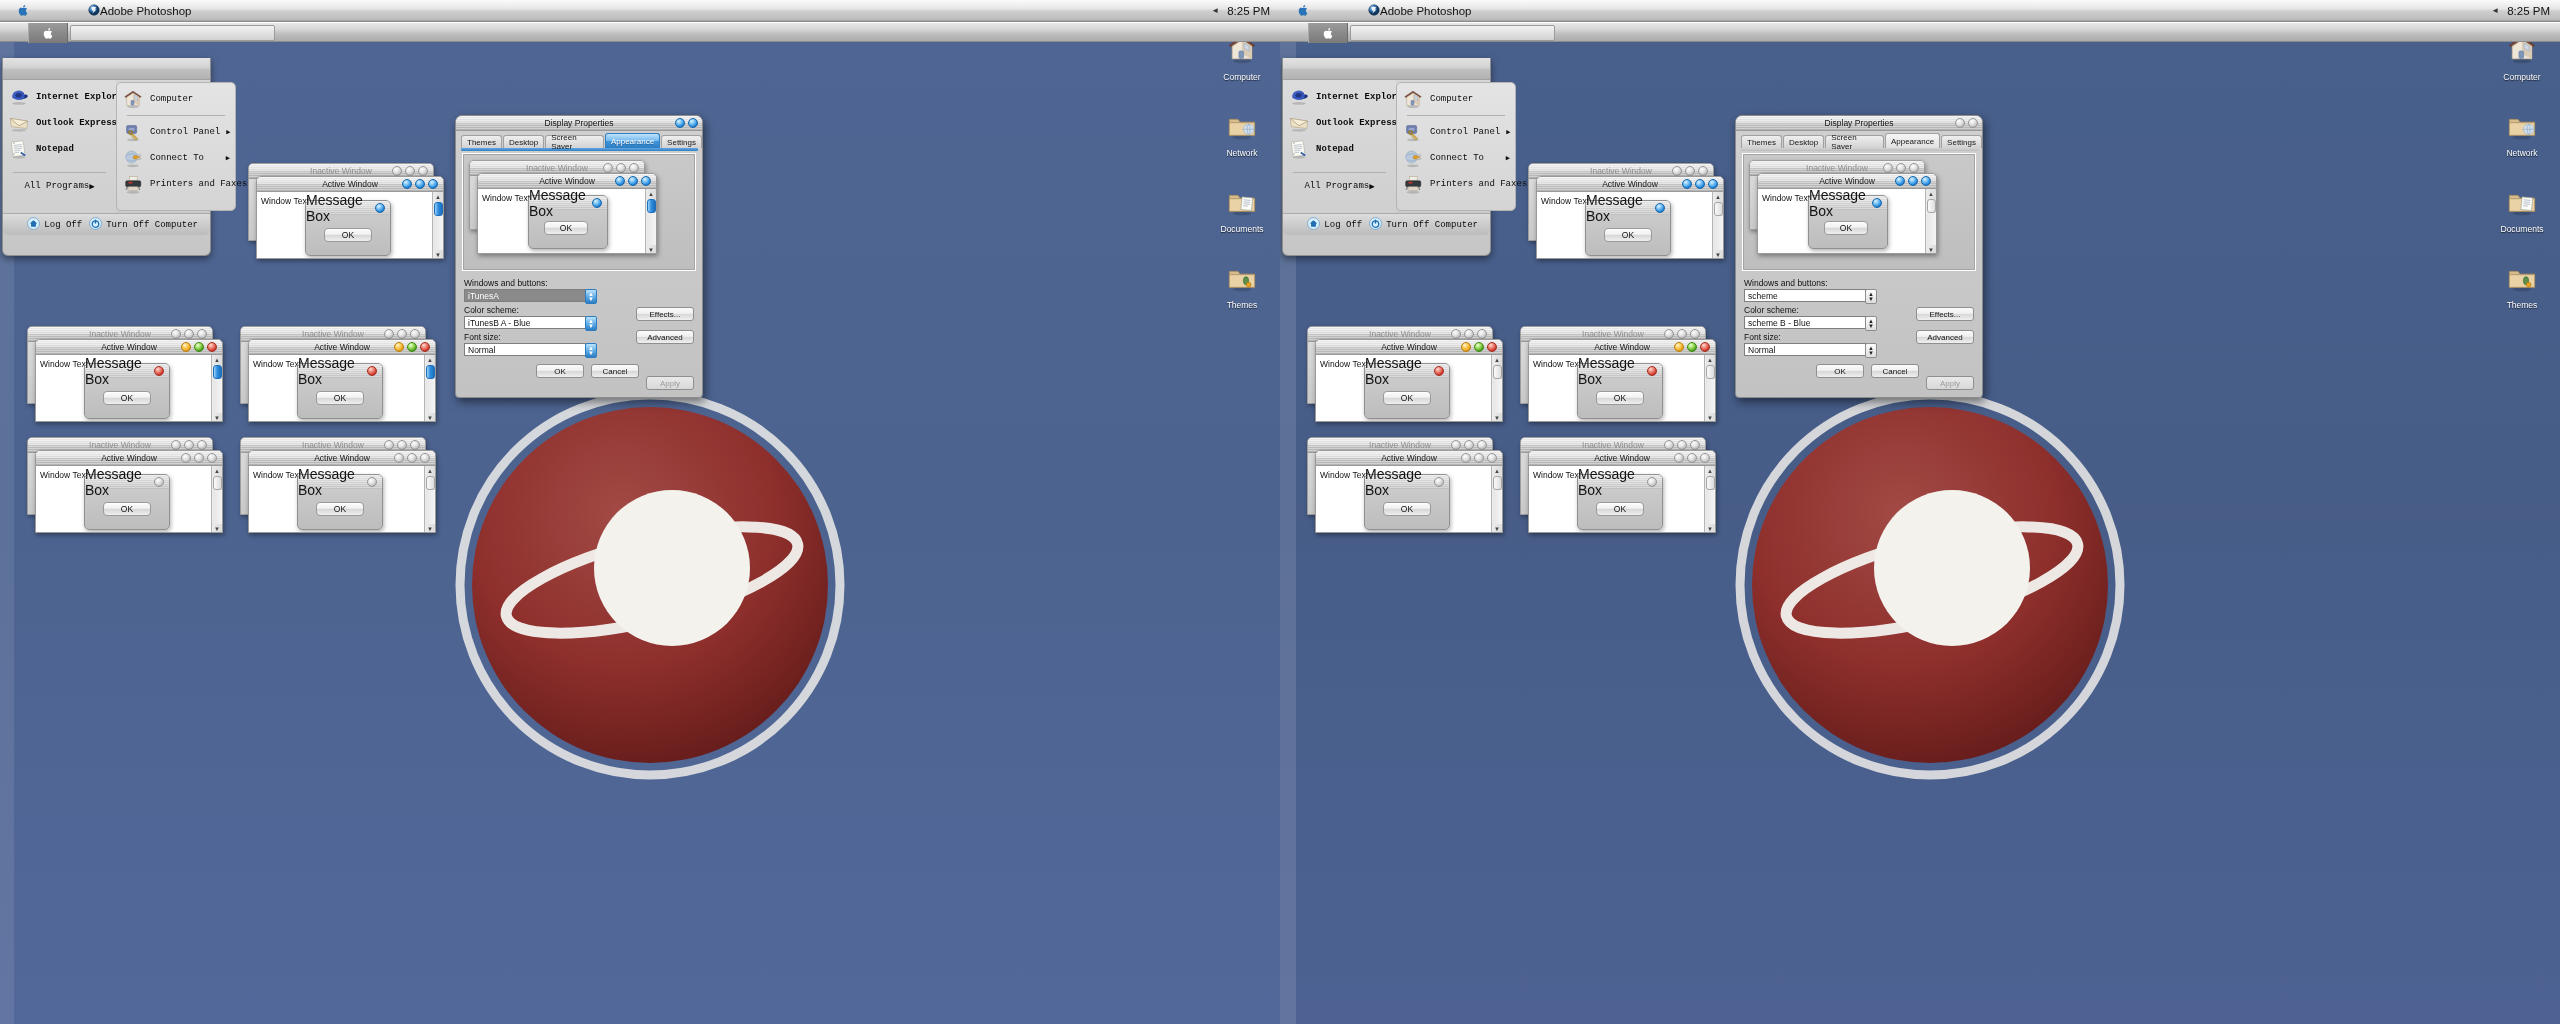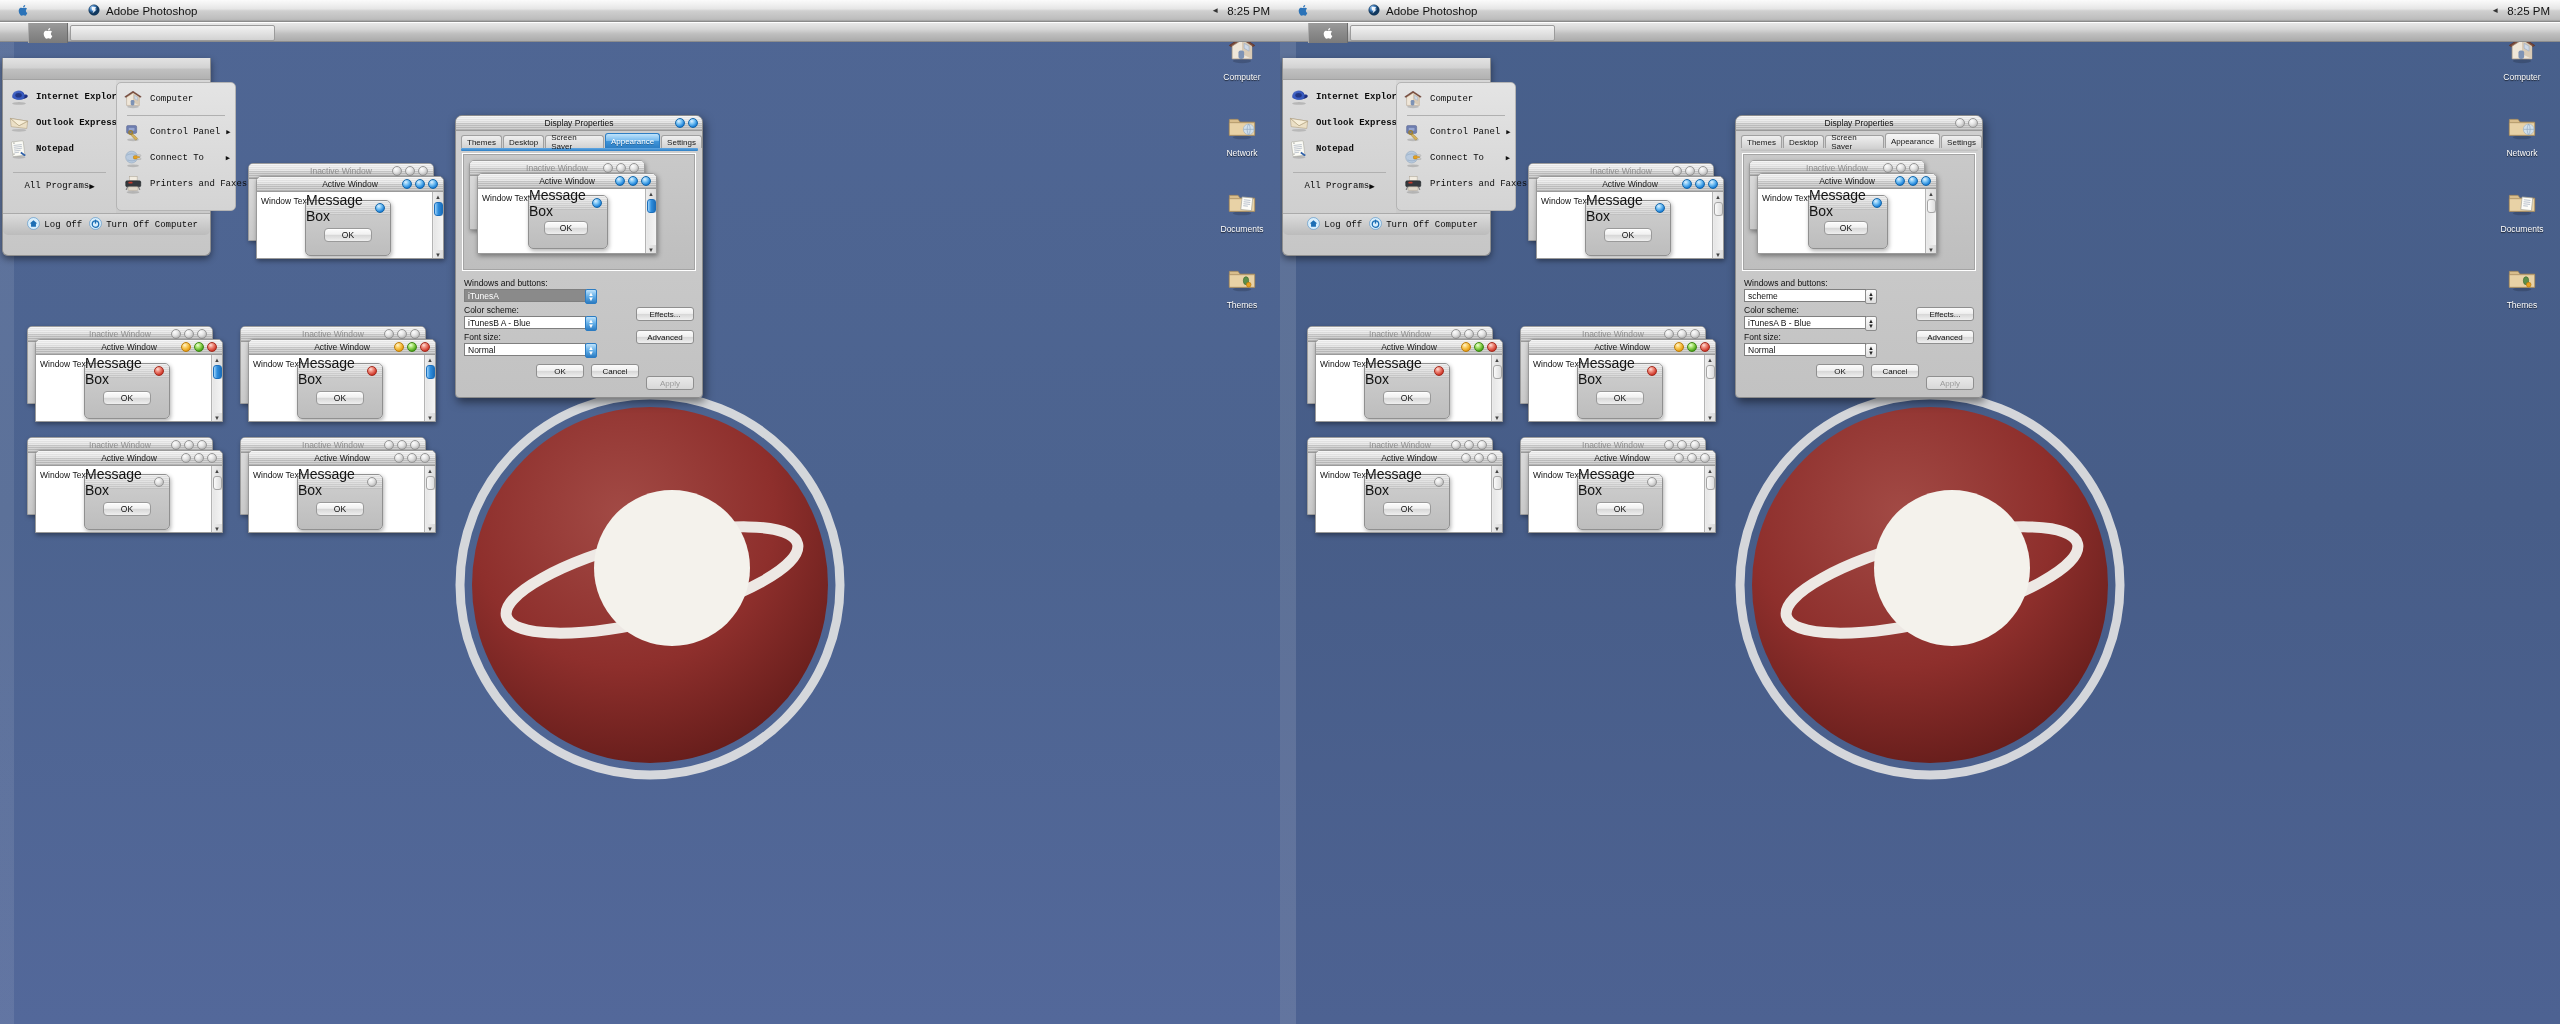--- a/index.html
+++ b/index.html
@@ -28,21 +28,21 @@
   .wall-logo { position:absolute; left:440px; top:390px; width:420px; height:400px; pointer-events:none; }
 
   
   .menubar {
     position:absolute; left:0; top:0; width:1280px; height:22px; z-index:60;
     background: linear-gradient(to bottom,#fbfbfb 0%,#e6e6e6 42%,#cfcfcf 52%,#bdbdbd 92%,#9f9f9f 100%);
     border-bottom:1px solid #8b8b8b;
     display:flex; align-items:center;
   }
   .menubar .apple-main { width:46px; display:flex; justify-content:center; align-items:center; }
-  .menubar .appname { display:flex; align-items:center; gap:6px; margin-left:42px; font-size:11.5px; color:#111; }
+  .menubar .appname { display:flex; align-items:center; margin-left:42px; font-size:11.5px; color:#111; }
   .menubar .right { margin-left:auto; display:flex; align-items:center; gap:8px; padding-right:10px; font-size:11.5px; color:#111; }
   .menubar .tri { font-size:8px; color:#333; }
 
   
   .taskbar {
     position:absolute; left:0; top:22px; width:1280px; height:20px; z-index:55;
     background: linear-gradient(to bottom,#e8e8e8 0%,#d6d6d6 35%,#bfbfbf 60%,#ababab 100%);
     border-top:1px solid #fff; border-bottom:1px solid #8d8d8d;
   }
   .startbtn {
@@ -1048,21 +1048,21 @@
     </div>
   </div>
     <div class="fields">
       <div class="flabel">Windows and buttons:</div>
           <div class="combo">
             <span class="cval">scheme</span>
             <span class="spin">▲<br>▼</span>
           </div>
           <div class="flabel">Color scheme:</div>
           <div class="combo">
-            <span class="cval">iTunesA B - Blue</span>
+            <span class="cval">scheme B - Blue</span>
             <span class="spin">▲<br>▼</span>
           </div>
           <div class="flabel">Font size:</div>
           <div class="combo">
             <span class="cval">Normal</span>
             <span class="spin">▲<br>▼</span>
           </div>
       <div class="sidebtn" style="right:8px;top:36px;">Effects...</div>
           <div class="sidebtn" style="right:8px;top:59px;">Advanced</div>
     </div>

